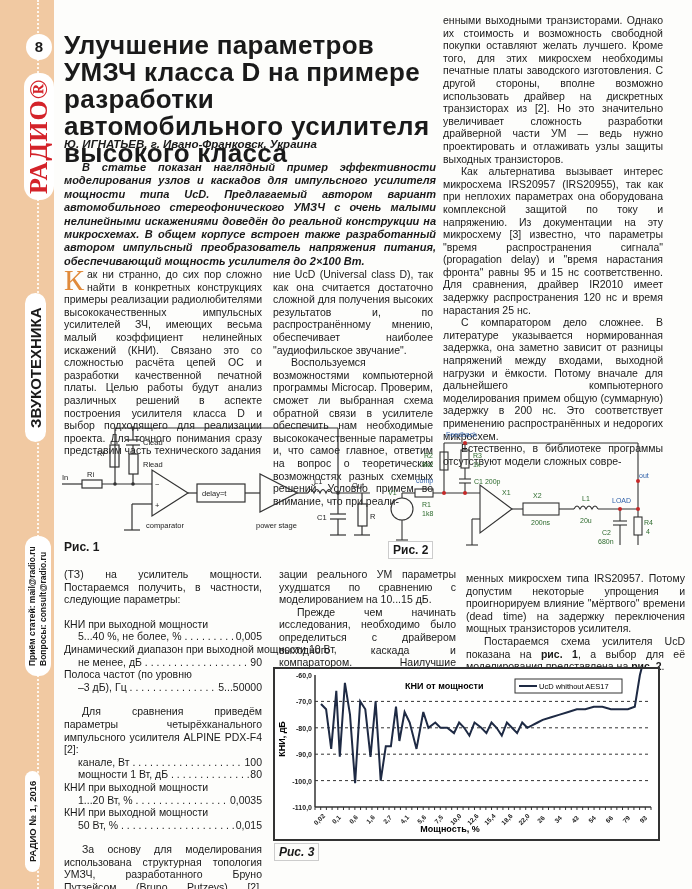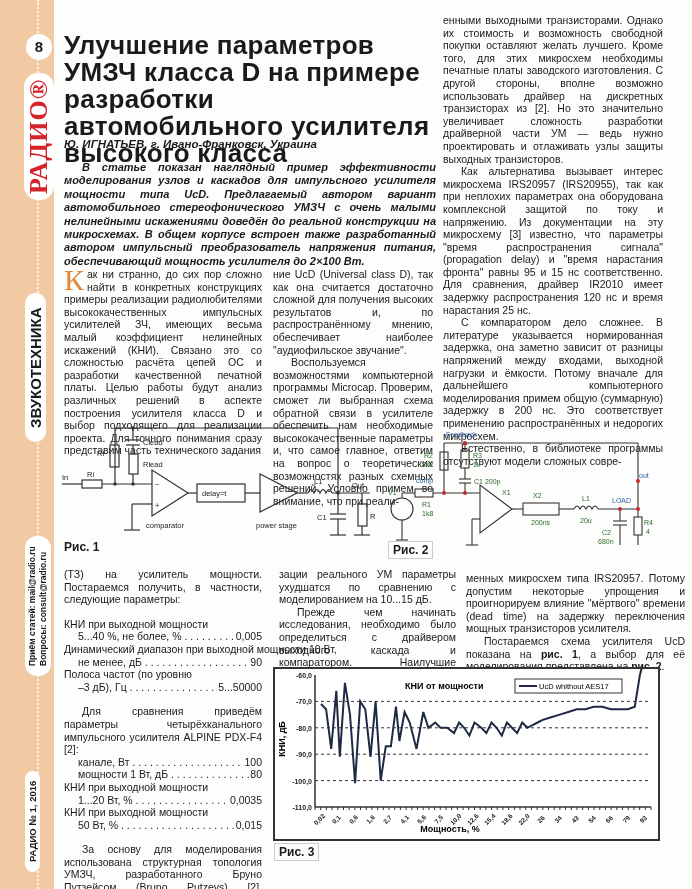--- a/index.html
+++ b/index.html
@@ -31,21 +31,21 @@
   .spec .lbl{padding-left:14px;flex:1;overflow:hidden;white-space:nowrap;}
   .spec .lbl::after{content:" . . . . . . . . . . . . . . . . . . . . . . . . . . . . . . . . . . . . . . .";}
   .spec .val{white-space:nowrap;}
   .spec .head{white-space:nowrap;}
   .fig-caption{font-weight:bold;font-size:12px;}
   .fig1{position:absolute;left:60px;top:422px;width:320px;height:135px;}
   .fig2{position:absolute;left:380px;top:395px;width:312px;height:165px;}
   .fig2cap{position:absolute;left:388px;top:541px;border:1px solid #ccc;background:#fff;padding:1px 4px;}
   .fig1cap{position:absolute;left:64px;top:540px;}
   .fig3{position:absolute;left:273px;top:667px;width:383px;height:170px;border:2px solid #333;background:#fff;}
-  .fig3cap{position:absolute;left:274px;top:843px;border:1px solid #ccc;padding:1px 4px;}
+  .fig3cap{position:absolute;left:274px;top:843px;border:1px solid #ccc;padding:1px 4px;font-style:italic;}
   svg text{font-family:"Liberation Sans",sans-serif;}
 </style>
 </head>
 <body>
 
 <div class="sidebar">
   <div class="rail"></div>
   <div class="page-num">8</div>
   <div class="vtext logo">РАДИО®</div>
   <div class="vtext section">ЗВУКОТЕХНИКА</div>

